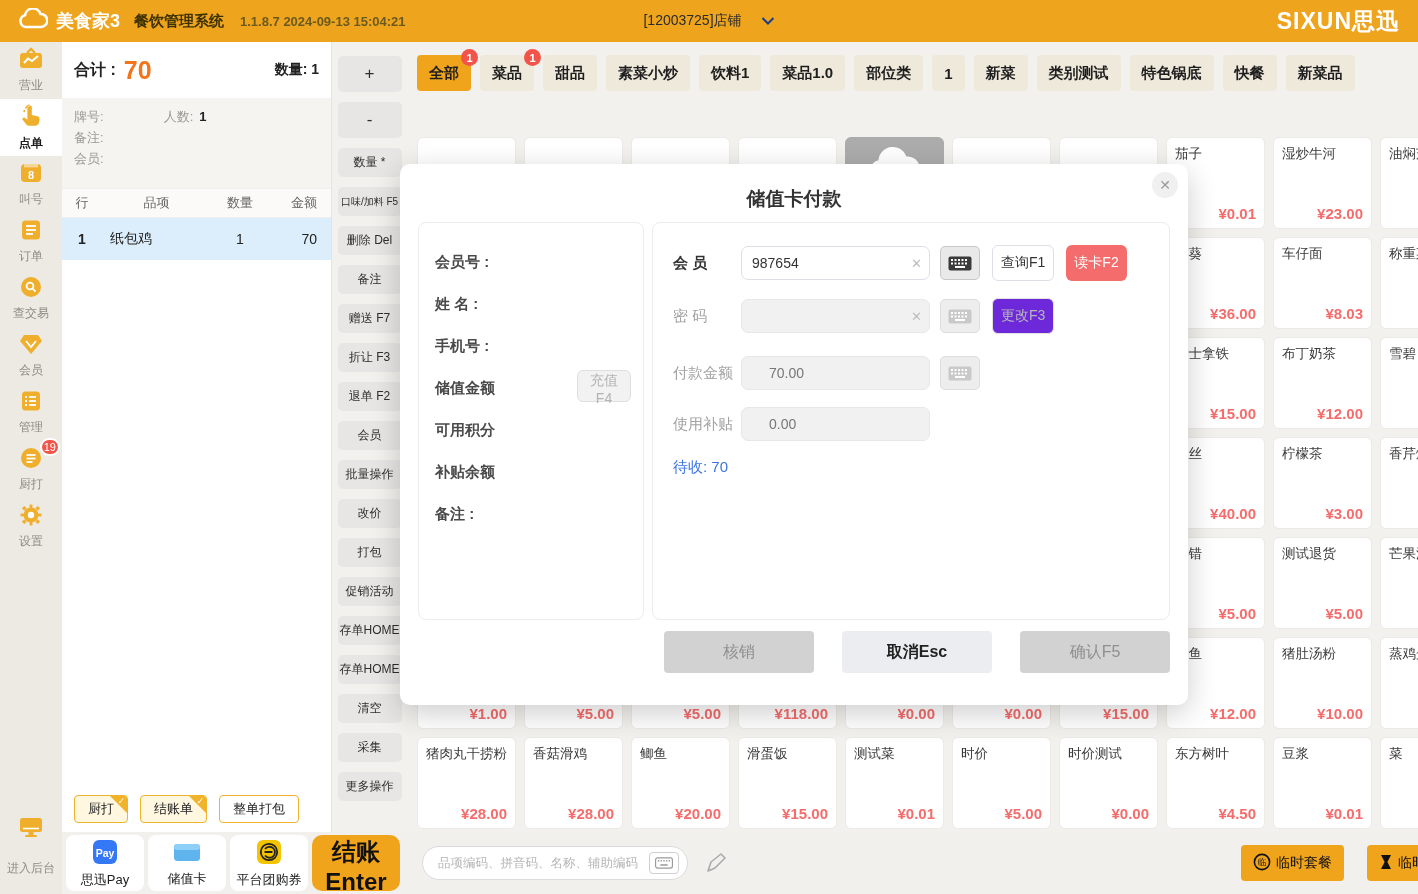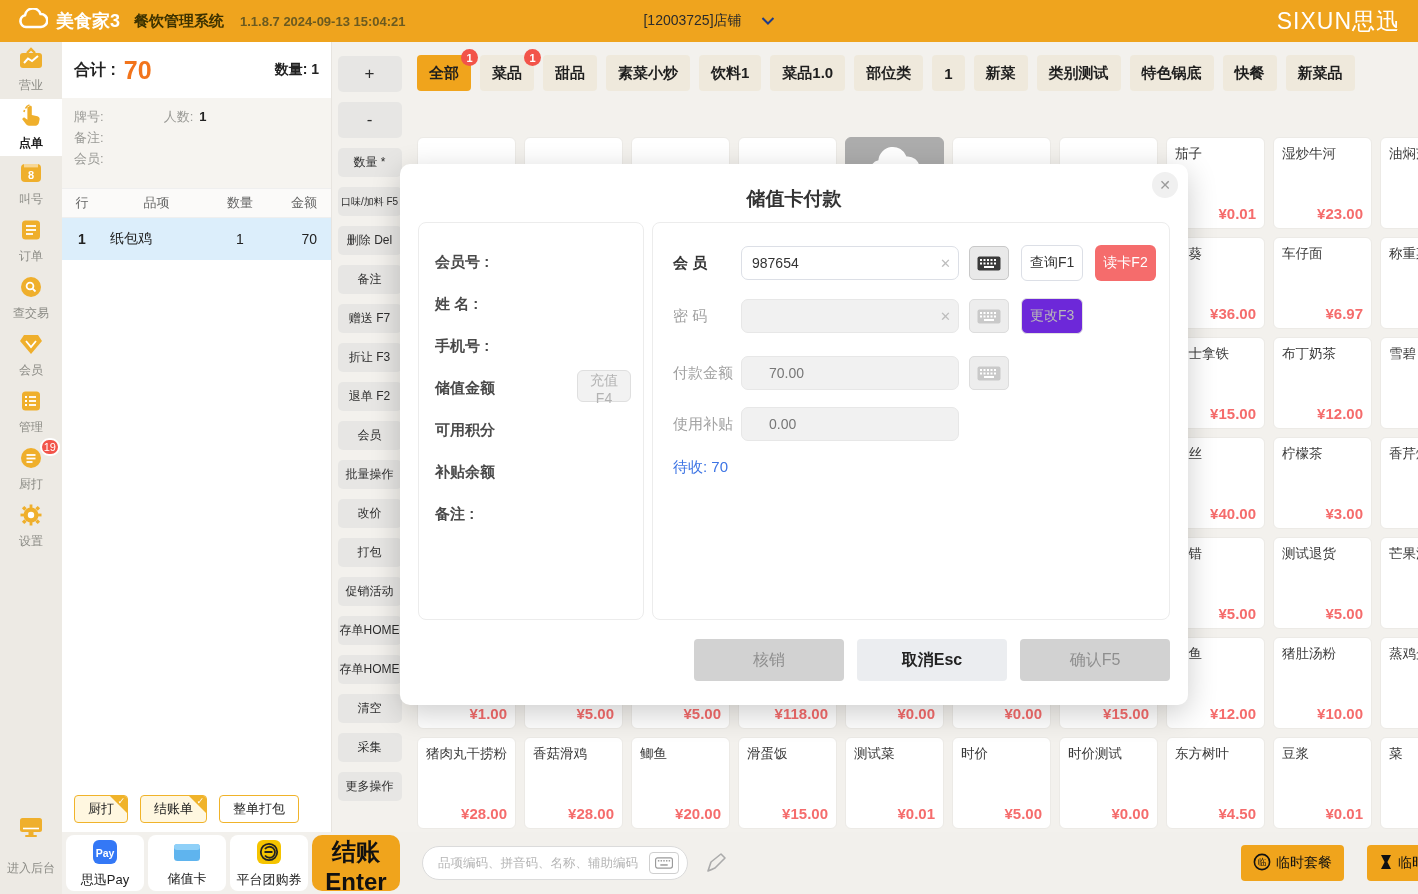--- a/index.html
+++ b/index.html
@@ -6,21 +6,21 @@
   *{box-sizing:border-box;font-family:"Liberation Sans","DejaVu Sans",sans-serif;}
   .screen{position:relative;width:1418px;height:894px;background:#F3F1ED;overflow:hidden;margin:0 auto;}
 
   
   .topbar{position:absolute;left:0;top:0;width:1418px;height:42px;background:#EFA41E;display:flex;align-items:center;padding:0 18px;}
   .logo-wrap{display:flex;align-items:center;gap:8px;}
   .app-name{color:#fff;font-size:18px;font-weight:700;}
   .app-sub{color:#3D3200;font-size:15px;font-weight:700;margin-left:14px;}
   .version{color:#6B5A20;font-size:13px;font-weight:700;margin-left:16px;}
   .store-sel{position:absolute;left:50%;transform:translateX(-50%);display:flex;gap:20px;color:#2b2b2b;font-size:14px;cursor:pointer;}
-  .brand-right{margin-left:auto;color:#fff;font-size:23px;font-weight:400;letter-spacing:1px;}
+  .brand-right{margin-left:auto;color:#fff;font-size:23px;font-weight:700;letter-spacing:1px;}
 
   
   .sidebar{position:absolute;left:0;top:42px;width:62px;height:852px;background:#EDEAE4;display:flex;flex-direction:column;}
   .side-item{height:57px;display:flex;flex-direction:column;align-items:center;justify-content:center;gap:2px;position:relative;cursor:pointer;}
   .side-item .lbl{font-size:12px;color:#8B8B85;white-space:nowrap;}
   .side-item.active{background:#fff;}
   .side-item.active .lbl{color:#1c1c1c;font-weight:700;}
   .side-badge{position:absolute;top:-3px;right:2px;min-width:18px;height:18px;border-radius:9px;background:#F2544A;border:2px solid #fff;color:#fff;font-size:11px;display:flex;align-items:center;justify-content:center;padding:0 2px;}
   .backstage{margin-top:auto;margin-bottom:17px;display:flex;flex-direction:column;align-items:center;gap:17px;cursor:pointer;justify-content:flex-end;}
   .backstage .lbl{font-size:12px;color:#8B8B85;}
@@ -85,32 +85,32 @@
   .modal{position:absolute;left:400px;top:164px;width:788px;height:541px;background:#fff;border-radius:10px;box-shadow:0 8px 30px rgba(0,0,0,.20);z-index:5;}
   .modal-title{position:absolute;top:22px;left:0;right:0;text-align:center;font-size:19px;font-weight:700;color:#333;}
   .modal-close{position:absolute;top:8px;right:10px;width:26px;height:26px;border-radius:50%;background:#F0F0F0;border:none;color:#9a9a9a;font-size:14px;display:flex;align-items:center;justify-content:center;cursor:pointer;}
   .m-left{position:absolute;left:18px;top:58px;width:226px;height:398px;border:1px solid #ECECEC;border-radius:8px;padding:24px 16px;}
   .m-field{position:relative;height:30px;margin-bottom:12px;display:flex;align-items:center;font-size:15px;font-weight:700;color:#4a4a4a;}
   .m-field .recharge{position:absolute;right:-4px;top:-3px;width:54px;height:32px;background:#F2F2F2;border:1px solid #DFDFDF;border-radius:6px;color:#B3B3B3;font-size:14px;cursor:pointer;}
   .m-right{position:absolute;left:252px;top:58px;width:518px;height:398px;border:1px solid #ECECEC;border-radius:8px;padding:22px 20px;}
   .m-row{display:flex;align-items:center;margin-bottom:17px;}
   .m-label{width:68px;font-size:15px;font-weight:700;color:#333;flex:none;}
   .m-label.dim{color:#A2A2A2;font-weight:400;}
-  .inp{position:relative;width:218px;height:34px;flex:none;}
+  .inp{position:relative;width:189px;height:34px;flex:none;}
   .inp input{width:100%;height:100%;border:1px solid #DCDFE6;border-radius:7px;padding:0 26px 0 10px;font-size:14px;color:#333;outline:none;background:#fff;}
   .inp.disabled input{background:#F1F1F1;border-color:#E7E7E7;color:#777;padding-left:27px;}
   .inp .clear{position:absolute;right:8px;top:50%;transform:translateY(-50%);color:#BDBDBD;font-size:13px;cursor:pointer;}
   .kbd-btn{width:40px;height:34px;border-radius:5px;margin-left:10px;display:flex;align-items:center;justify-content:center;border:1px solid #C8C8C8;background:#E9E9E9;cursor:pointer;flex:none;}
   .kbd-btn.dim{border-color:#DDDDDD;background:#EDEDED;}
   .sm-btn{height:36px;min-width:58px;margin-left:12px;border-radius:6px;font-size:14px;cursor:pointer;flex:none;padding:0 8px;}
   .sm-btn.white{background:#fff;border:1px solid #DCDFE6;color:#333;}
   .sm-btn.red{background:#F56C6C;border:none;color:#fff;}
   .sm-btn.dim{background:#6d28d9;border:1px solid #E2E2E2;color:#B8B8B8;}
   .due-line{font-size:15px;color:#3D74E4;margin-top:6px;}
-  .m-btns{position:absolute;right:18px;bottom:24px;display:flex;gap:13px;}
+  .m-btns{position:absolute;right:18px;bottom:32px;display:flex;gap:28px;}
   .mbtn{width:150px;height:42px;border:none;border-radius:4px;font-size:16px;cursor:pointer;}
   .mbtn.gray{background:#D2D2D2;color:#8F8F8F;}
   .mbtn.cancel{background:#EBEDF0;color:#222;font-weight:700;}
 </style>
 </head>
 <body>
 
 <div class="screen">
 
   <header class="topbar">
@@ -380,21 +380,21 @@
         <div class="card"></div>
         <div class="card"></div>
         <div class="card"></div>
         <div class="card"></div>
         <div class="card">
           <div class="card-name">秋葵</div>
           <div class="card-price">¥36.00</div>
         </div>
         <div class="card">
           <div class="card-name">车仔面</div>
-          <div class="card-price">¥6.97</div>
+          <div class="card-price">¥8.03</div>
         </div>
         <div class="card">
           <div class="card-name">称重菜</div>
         </div>
         <div class="card"></div>
         <div class="card"></div>
         <div class="card"></div>
         <div class="card"></div>
         <div class="card"></div>
         <div class="card"></div>

